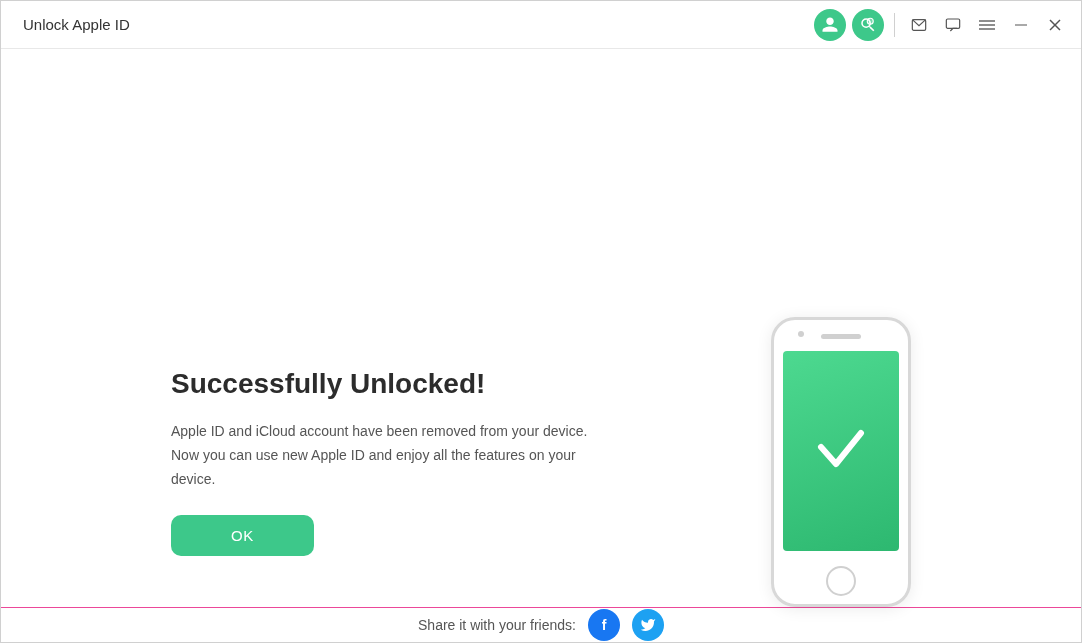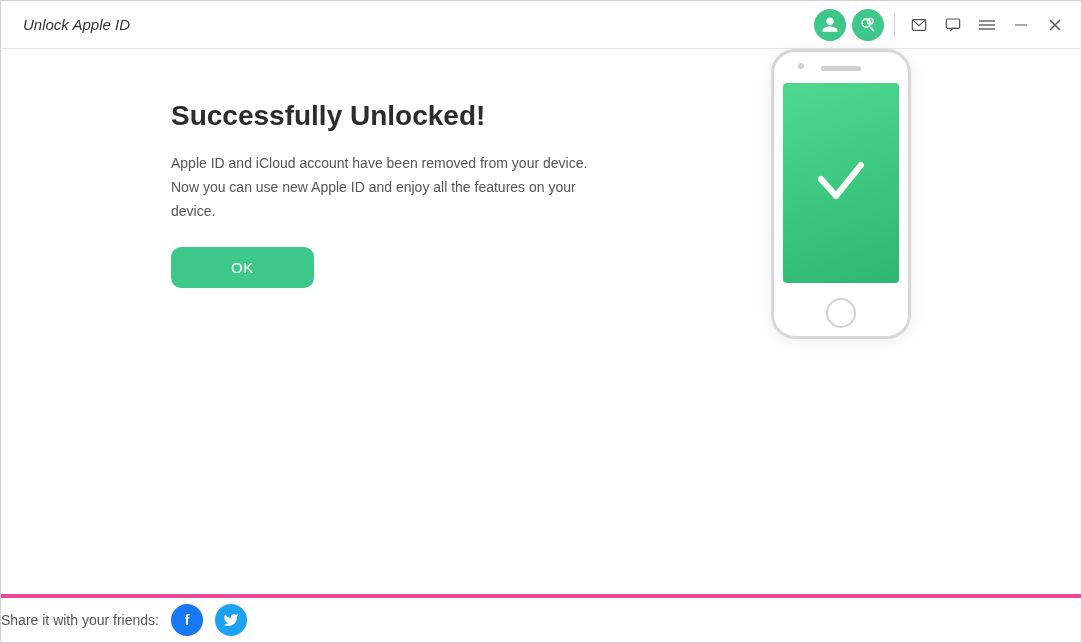--- a/index.html
+++ b/index.html
@@ -22,21 +22,20 @@
       height: 48px;
       background: #fff;
       border-bottom: 1px solid #e8e8e8;
       flex-shrink: 0;
     }
     .title-bar-left {
       display: flex;
       align-items: flex-end;
       gap: 10px;
       flex: 1;
-      font-style: italic;
     }
     .home-icon-wrap {
       display: flex;
       align-items: center;
     }
     .title-text {
       font-size: 15px;
       color: #333;
       font-weight: 400;
     }
@@ -75,21 +74,21 @@
       font-size: 13px;
       color: #555;
       cursor: pointer;
       border-radius: 3px;
     }
 
     
     .main-content {
       flex: 1;
       display: flex;
-      align-items: flex-start;
+      align-items: flex-end;
       justify-content: center;
       background: #fff;
       position: relative;
     }
     .content-layout {
       display: flex;
       align-items: center;
       justify-content: center;
       gap: 120px;
       width: 100%;
@@ -181,25 +180,25 @@
       width: 30px;
       height: 30px;
       border: 2px solid #d0d0d0;
       border-radius: 50%;
       position: absolute;
       bottom: 8px;
     }
 
     
     .footer {
-      height: 48px;
-      border-top: 4px solid #ec4899;
-      display: flex;
-      align-items: center;
-      justify-content: flex-start;
+      height: 35px;
+      border-top: 1px solid #ec4899;
+      display: flex;
+      align-items: center;
+      justify-content: center;
       gap: 12px;
       background: #fff;
       flex-shrink: 0;
     }
     .footer-text {
       font-size: 14px;
       color: #555;
     }
     .social-btn {
       width: 32px;

